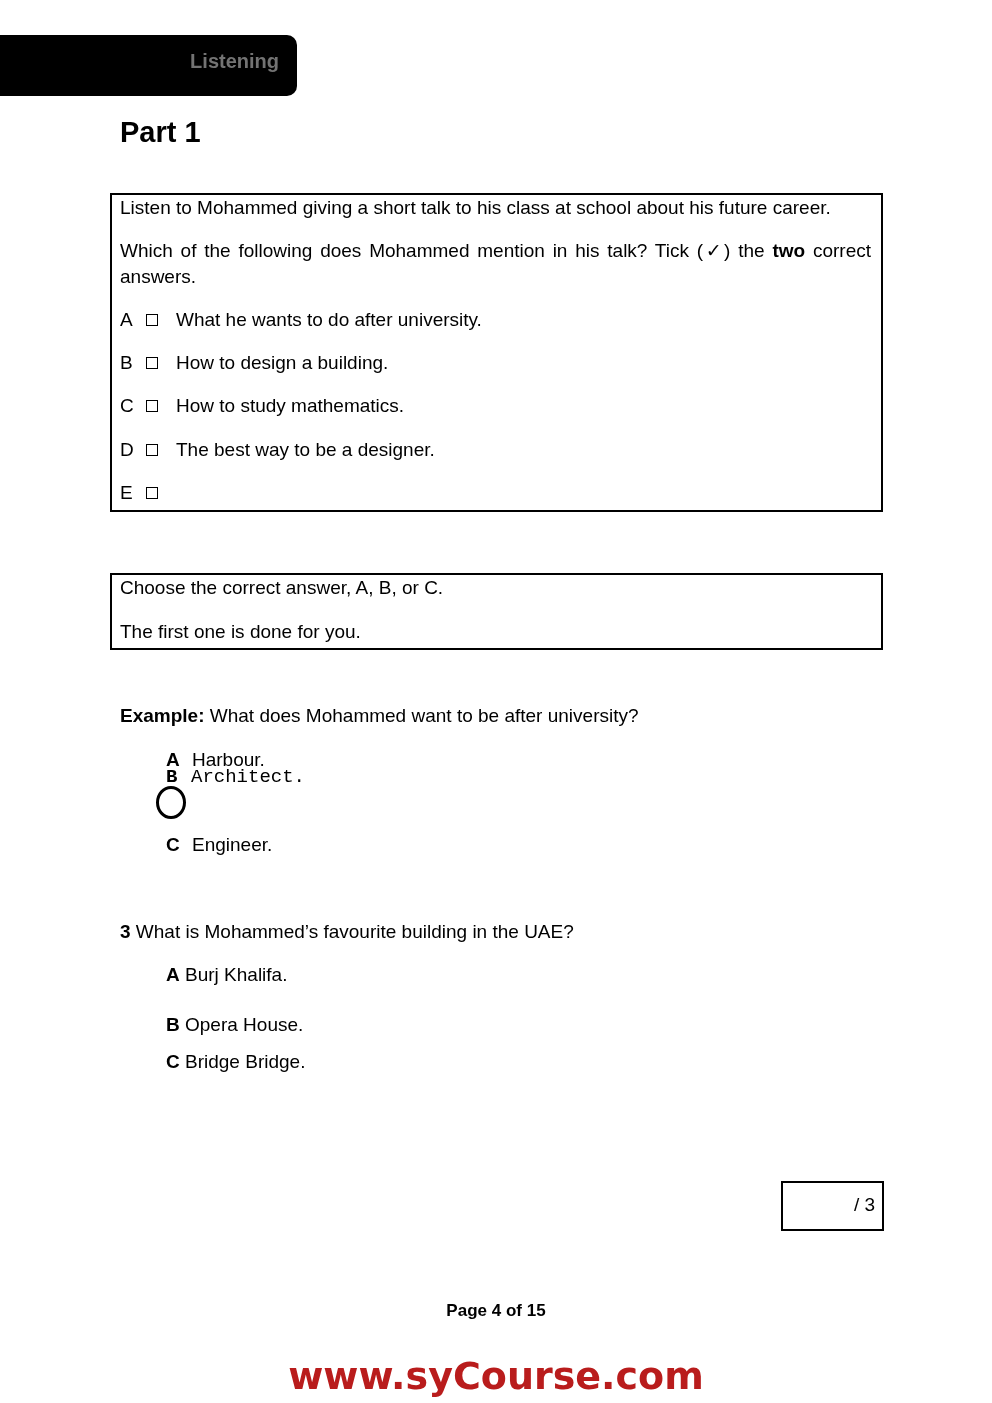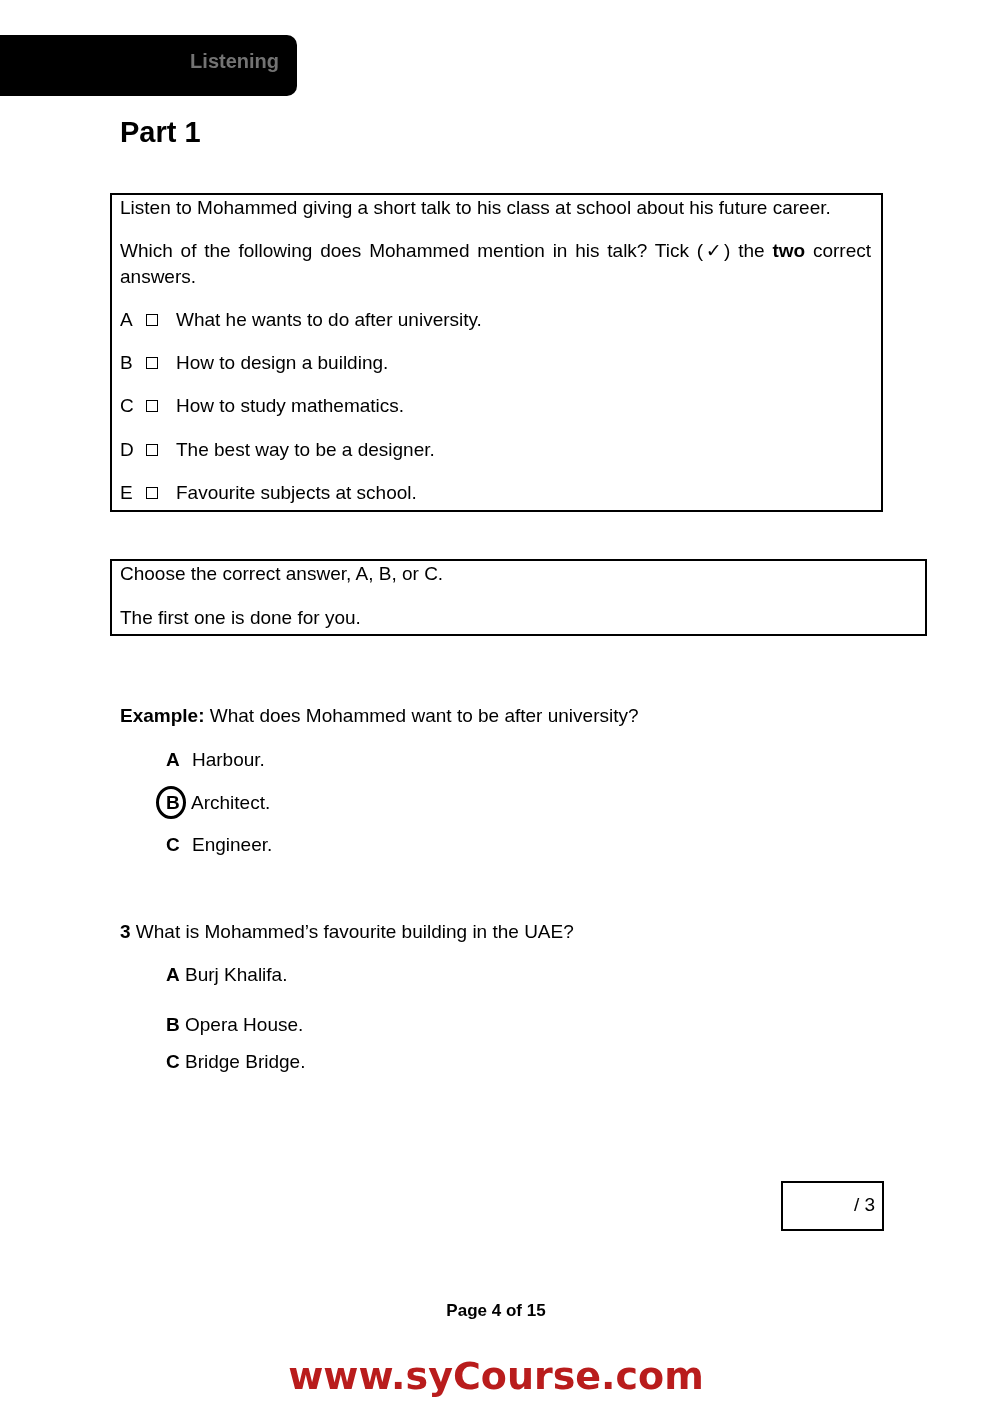--- a/index.html
+++ b/index.html
@@ -16,21 +16,21 @@
       font-weight: bold; font-size: 20px;
     }
     .part-title {
       position: absolute; left: 120px; top: 116px; font-size: 29px; font-weight: bold;
     }
     .box {
       position: absolute; left: 110px; width: 769px; border: 2px solid #000;
       box-sizing: content-box;
     }
     .box1 { top: 193px; height: 315px; }
-    .box2 { top: 559px; height: 73px; padding-left: 44px; }
+    .box2 { top: 573px; height: 73px; }
     .line {
       position: absolute; left: 8px; right: 10px; font-size: 19px; line-height: 26px;
     }
     .justify { text-align: justify; text-align-last: left; }
     .opt { position: absolute; left: 8px; font-size: 19px; line-height: 26px; display: flex; align-items: center; }
     .opt .letter { width: 20px; display: inline-block; }
     .opt .cb {
       width: 12px; height: 12px; border: 1px solid #000; display: inline-block;
       margin-left: 6px; margin-right: 18px; box-sizing: border-box;
     }
@@ -86,38 +86,37 @@
     <span>How to study mathematics.</span>
   </div>
   <div class="opt" style="top:242px;">
     <span class="letter">D</span>
     <span class="cb"></span>
     <span>The best way to be a designer.</span>
   </div>
   <div class="opt" style="top:285px;">
     <span class="letter">E</span>
     <span class="cb"></span>
-    <span>Favourite subjects at school.</span>
   </div>
 </div>
 
 <div class="box box2">
   <div class="line" style="top:0px;">Choose the correct answer, A, B, or C.</div>
   <div class="line" style="top:44px;">The first one is done for you.</div>
 </div>
 
 <div class="q-line" style="top:703px;">
   <b>Example:</b>
   <span>What does Mohammed want to be after university?</span>
 </div>
 <div class="ans" style="top:747px;">
   <b class="ex-letter">A</b><span>Harbour.</span>
 </div>
 <div class="circled"></div>
-<div class="ans" style="top:790px;">
+<div class="ans" style="top:764px;font-family:Liberation Mono, monospace;">
   <b class="ex-letter" style="width:25px;">B</b><span>Architect.</span>
 </div>
 <div class="ans" style="top:832px;">
   <b class="ex-letter">C</b><span>Engineer.</span>
 </div>
 
 <div class="q-line" style="top:919px;">
   <b>3</b>
   <span>What is Mohammed’s favourite building in the UAE?</span>
 </div>

